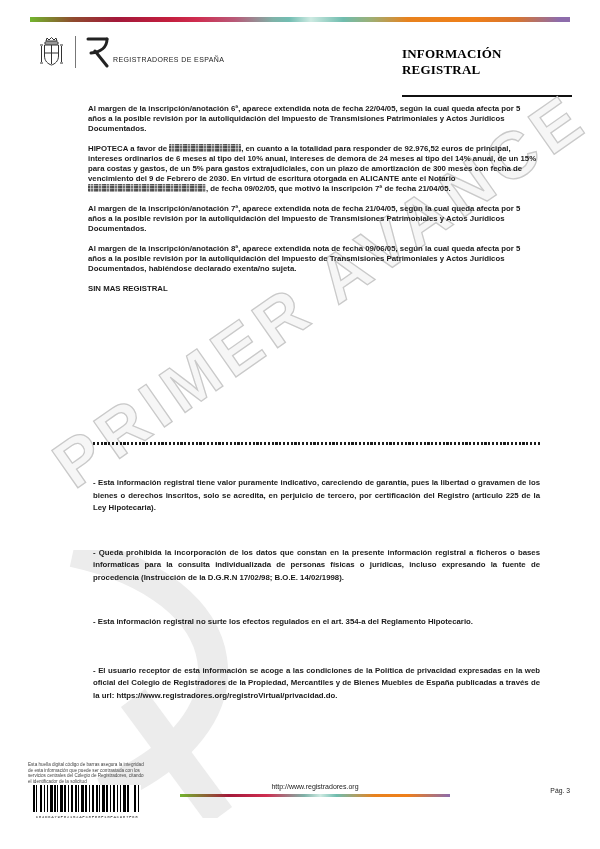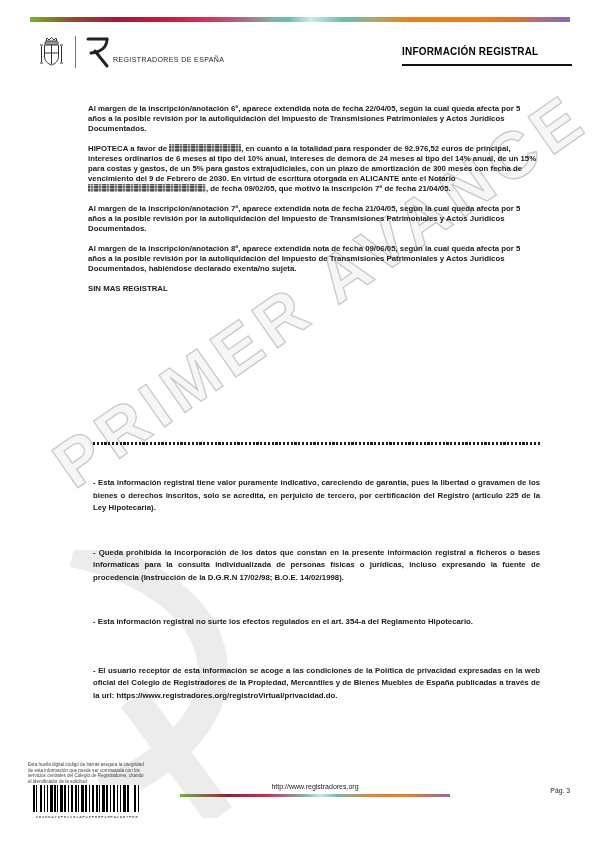--- a/index.html
+++ b/index.html
@@ -16,22 +16,22 @@
       #cf2d50 31%,#b85a78 38%,#7fb2a8 45%,#72bdb2 48%,#cdeae2 52%,#6fbcae 58%,
       #9bb077 63%,#e8821e 70%,#ef7f19 82%,#d8752f 90%,#8d6cab 98%);
   }
   .logo-wrap { position:absolute; left:38px; top:34px; height:36px; display:flex; align-items:center; }
   .coa { width:27px; height:32px; }
   .logo-divider { width:1px; height:32px; background:#777; margin:0 8px 0 10px; }
   .r-glyph { width:26px; height:32px; }
   .brand-name { font-size:7px; letter-spacing:.4px; color:#222; font-weight:400; margin-left:3px; margin-top:14px; }
   .doc-title {
     position:absolute; right:28px; top:46px; width:170px; text-align:left;
-    font-size:10px; font-weight:bold; color:#000; letter-spacing:.2px;
-    border-bottom:2px solid #111; padding-bottom:7px;
+    font-size:13px; font-weight:bold; color:#000; letter-spacing:.2px;
+    border-bottom:2px solid #111; padding-bottom:17px;font-family:Liberation Serif, serif;
   }
   
   .wm-text {
     position:absolute; left:60px; top:120px; width:520px; height:340px;
     display:flex; align-items:center; justify-content:center;
     transform:rotate(-35deg); pointer-events:none; z-index:1;
     font-size:66px; font-weight:bold; letter-spacing:7px; white-space:nowrap;
     color:rgba(170,170,170,0.10); -webkit-text-stroke:1.3px #c9c9c9;
   }
   .wm-swoosh { position:absolute; left:35px; top:550px; width:290px; height:268px; z-index:0; pointer-events:none; }

